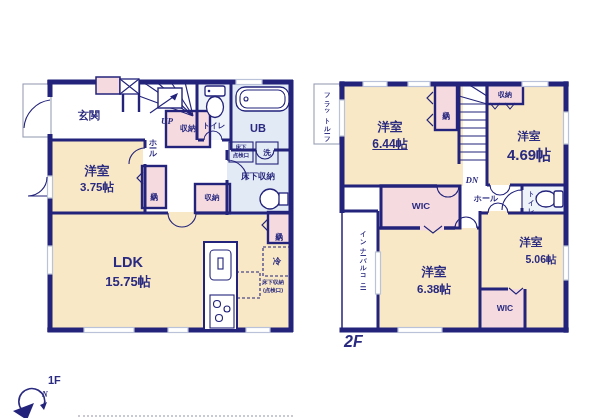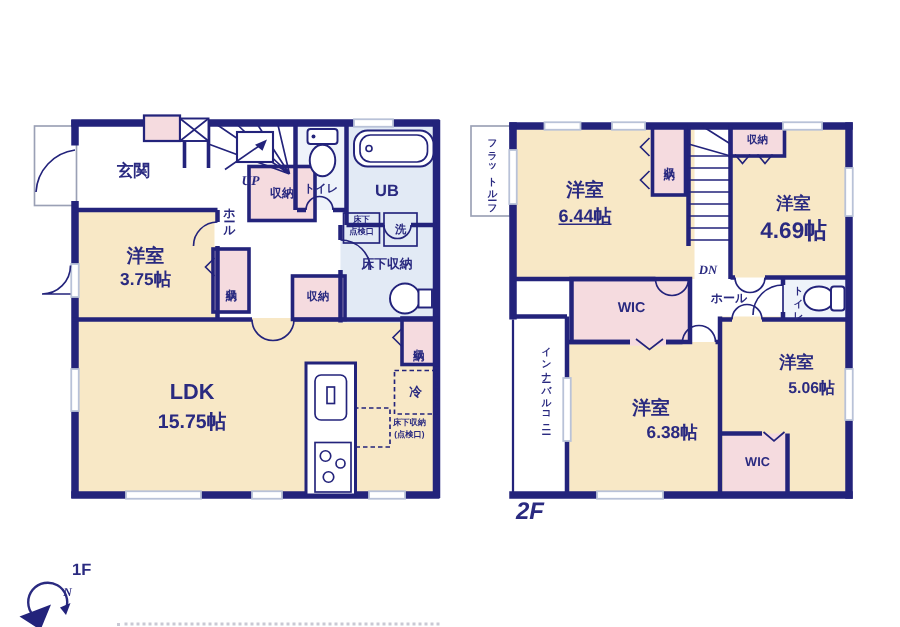--- a/index.html
+++ b/index.html
@@ -251,21 +251,21 @@
 <div class="lbl v" style="left:446px;top:106px;font-size:7.5px;">収納</div>
 <div class="lbl" style="left:505px;top:94px;font-size:7px;">収納</div>
 <div class="lbl it" style="left:472px;top:161px;font-size:8.5px;margin-top:19px;">DN</div>
 <div class="lbl" style="left:529px;top:137px;font-size:11.5px;">洋室</div>
 <div class="lbl" style="left:529px;top:154px;font-size:15px;">4.69帖</div>
 <div class="lbl" style="left:486px;top:199px;font-size:8px;">ホール</div>
 <div class="lbl v" style="left:531px;top:199px;font-size:6.5px;">トイレ</div>
 <div class="lbl" style="left:421px;top:206px;font-size:9.5px;">WIC</div>
 <div class="lbl v" style="left:363px;top:257px;font-size:6.5px;">インナーバルコニー</div>
 <div class="lbl" style="left:434px;top:272px;font-size:12.5px;">洋室</div>
-<div class="lbl" style="left:448px;top:290px;font-size:11.5px;">6.38帖</div>
+<div class="lbl" style="left:434px;top:290px;font-size:11.5px;">6.38帖</div>
 <div class="lbl" style="left:531px;top:243px;font-size:11.5px;">洋室</div>
 <div class="lbl" style="left:531px;top:259px;font-size:10.5px;padding-left:20px;">5.06帖</div>
 <div class="lbl" style="left:505px;top:308px;font-size:8.5px;">WIC</div>
 
 <div class="lbl it" style="left:45px;top:395px;font-size:8px;">N</div>
 
 <div class="remnant"></div>
 
 </div>
 

